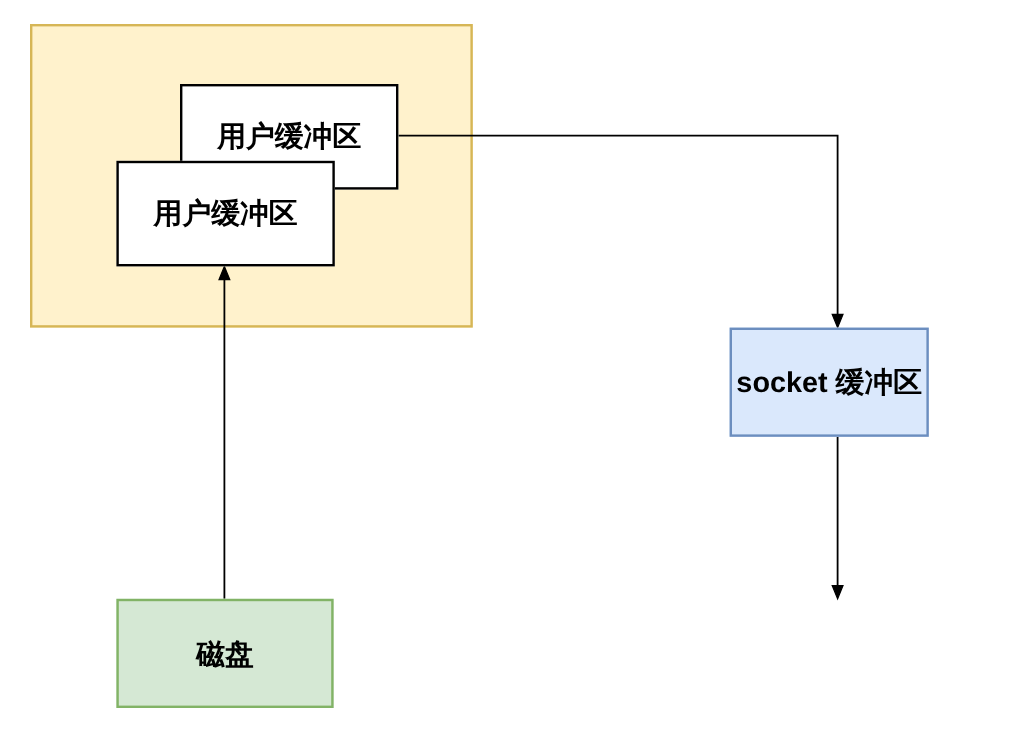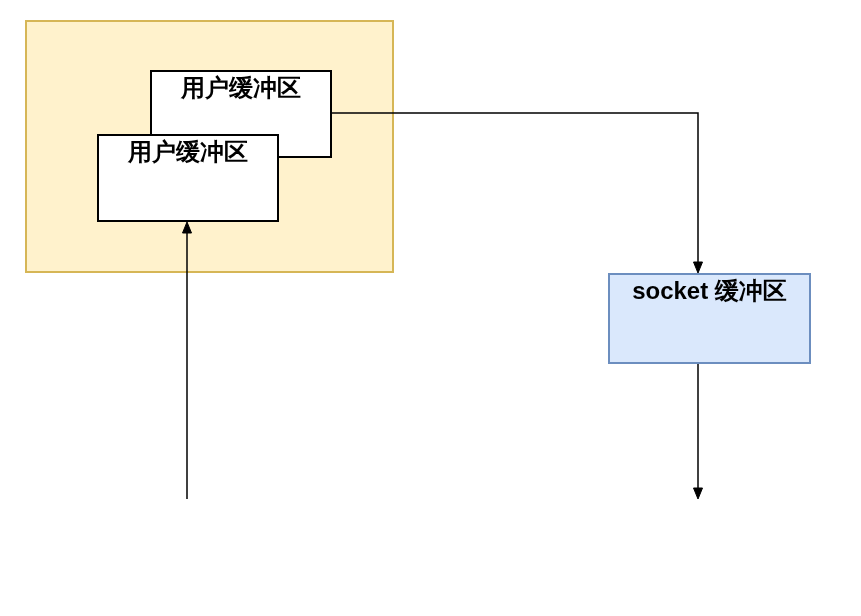--- a/index.html
+++ b/index.html
@@ -32,38 +32,39 @@
     stroke-width: 1.5;
   }
   .edge-head {
     fill: #000000;
     stroke: #000000;
     stroke-width: 1;
   }
   .node {
     position: absolute;
     display: flex;
+    align-items: center;
     justify-content: center;
     box-sizing: border-box;
     font-weight: bold;
     font-size: 24px;
     color: #000000;
     text-align: center;
     white-space: nowrap;
   }
   .node-white {
     width: 182px; height: 88px;
     background: #ffffff;
     border: 2px solid #000000;
   }
   .buffer-back  { left: 150px; top: 70px;  z-index: 3; }
   .buffer-front { left: 97px;  top: 134px; z-index: 4; }
   .node-blue {
     left: 608px; top: 273px;
-    width: 203px; height: 91px;
+    width: 166px; height: 91px;
     background: #dae8fc;
     border: 2px solid #6c8ebf;
     z-index: 3;
   }
   .node-green {
     width: 181px; height: 91px;
     background: #d5e8d4;
     border: 2px solid #82b366;
     z-index: 3;
   }
@@ -97,15 +98,18 @@
   </div>
 
   <div class="node node-white buffer-front">
     <span>用户缓冲区</span>
   </div>
 
   <div class="node node-blue">
     <span>socket 缓冲区</span>
   </div>
 
+  <div class="node node-green disk">
+    <span>磁盘</span>
+  </div>
 
 
 </div>
 
 </body></html>

